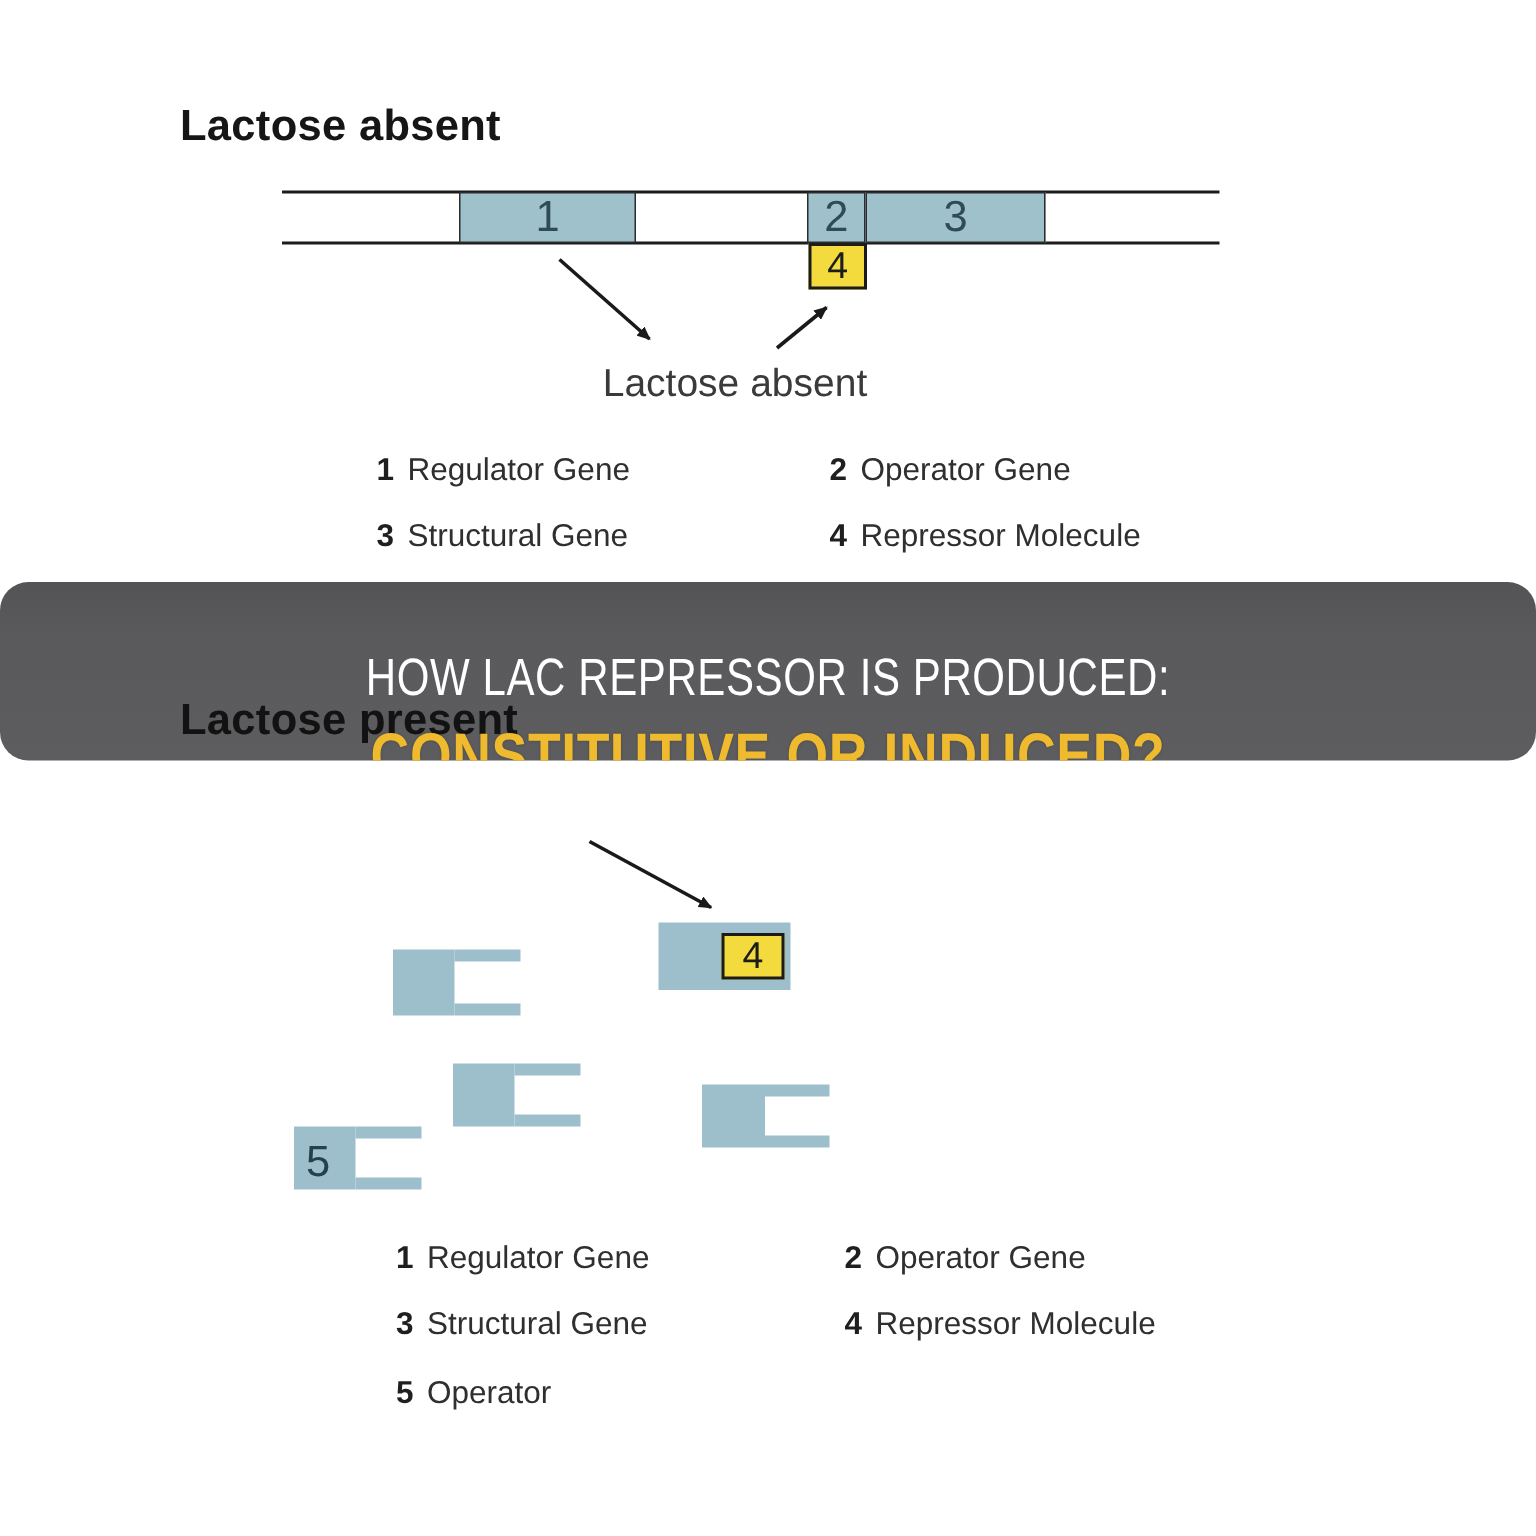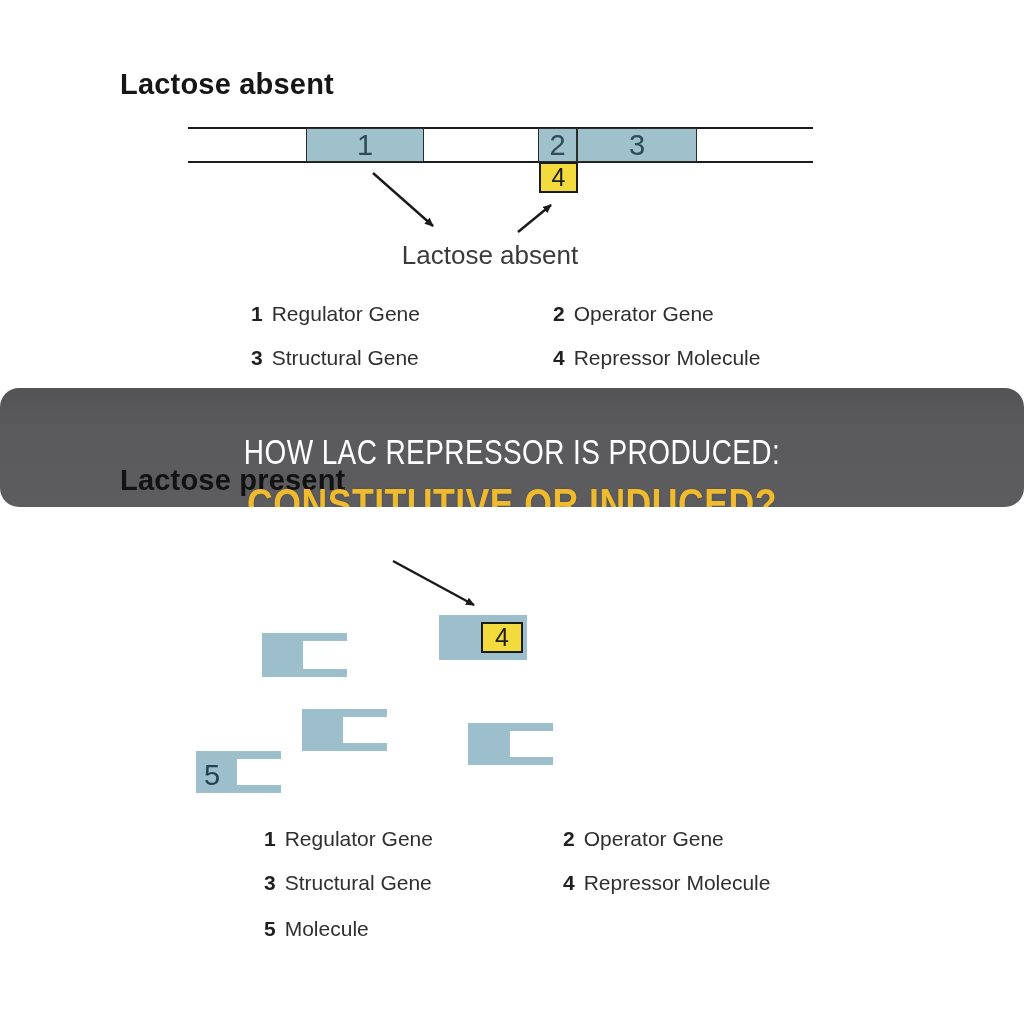--- a/index.html
+++ b/index.html
@@ -153,16 +153,16 @@
   <div class="abs legend-item" style="left:563px;top:827px;">
     <b>2</b><span>Operator Gene</span>
   </div>
   <div class="abs legend-item" style="left:264px;top:871px;">
     <b>3</b><span>Structural Gene</span>
   </div>
   <div class="abs legend-item" style="left:563px;top:871px;">
     <b>4</b><span>Repressor Molecule</span>
   </div>
   <div class="abs legend-item" style="left:264px;top:917px;">
-    <b>5</b><span>Molecule</span>
+    <b>5</b><span>Operator</span>
   </div>
 
 </div>
 
 </body></html>

